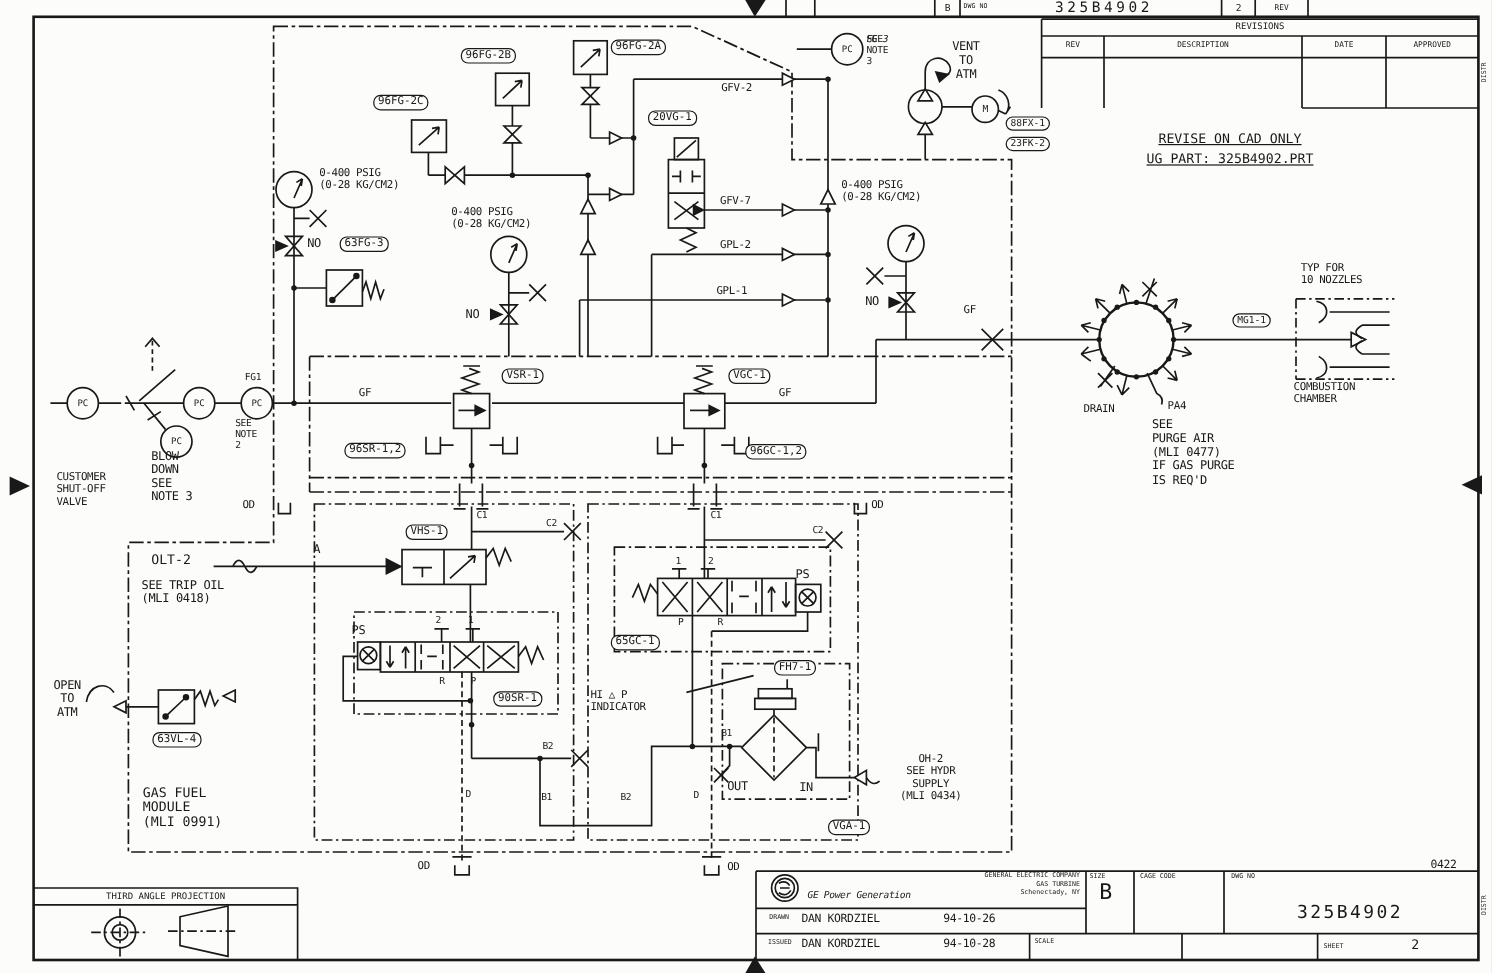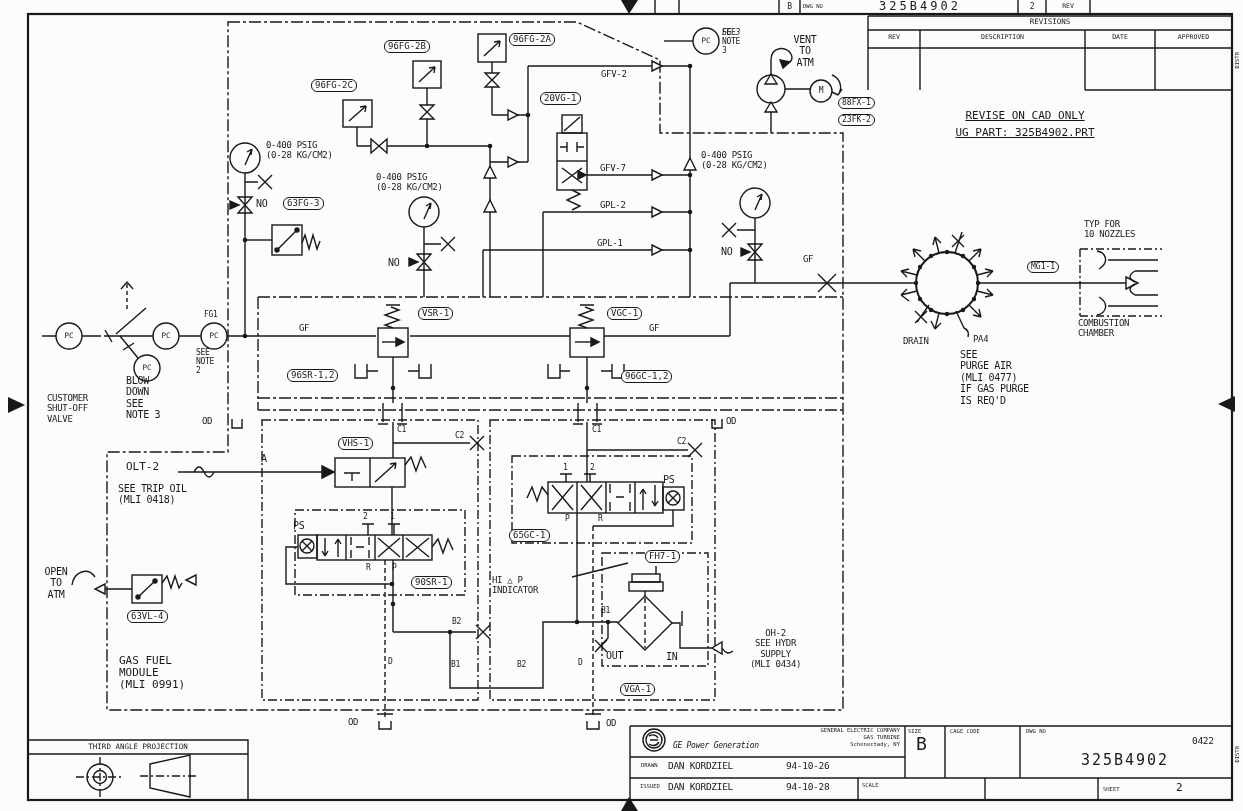--- a/index.html
+++ b/index.html
@@ -296,21 +296,21 @@
 <div class="tag s8" style="left:838px;top:97px;">88FX-1</div>
 <div class="tag s8" style="left:838px;top:114px;">23FK-2</div>
 <div class="tag" style="left:418px;top:307px;">VSR-1</div>
 <div class="tag" style="left:607px;top:307px;">VGC-1</div>
 <div class="tag" style="left:287px;top:369px;">96SR-1,2</div>
 <div class="tag" style="left:621px;top:370px;">96GC-1,2</div>
 <div class="tag" style="left:338px;top:437px;">VHS-1</div>
 <div class="tag" style="left:411px;top:576px;">90SR-1</div>
 <div class="tag" style="left:509px;top:529px;">65GC-1</div>
 <div class="tag" style="left:645px;top:550px;">FH7-1</div>
-<div class="tag" style="left:620px;top:683px;">VGA-1</div>
+<div class="tag" style="left:690px;top:683px;">VGA-1</div>
 <div class="tag" style="left:127px;top:610px;">63VL-4</div>
 <div class="tag s8" style="left:1027px;top:261px;">MG1-1</div>
 
 <div class="lb" style="left:266px;top:140px;">0-400 PSIG
 (0-28 KG/CM2)</div>
 <div class="lb" style="left:376px;top:172px;">0-400 PSIG
 (0-28 KG/CM2)</div>
 <div class="lb" style="left:701px;top:150px;">0-400 PSIG
 (0-28 KG/CM2)</div>
 <div class="lb s85" style="left:256px;top:198px;">NO</div>
@@ -409,21 +409,21 @@
 <div class="lb s5" style="left:641px;top:762px;">DRAWN</div>
 <div class="lb s95" style="left:668px;top:761px;">DAN KORDZIEL</div>
 <div class="lb s95" style="left:786px;top:761px;text-align:center;">94-10-26</div>
 <div class="lb s5" style="left:640px;top:783px;">ISSUED</div>
 <div class="lb s95" style="left:668px;top:782px;">DAN KORDZIEL</div>
 <div class="lb s95" style="left:786px;top:782px;">94-10-28</div>
 <div class="lb s5" style="left:908px;top:728px;">SIZE</div>
 <div class="lb s18" style="left:916px;top:734px;">B</div>
 <div class="lb s5" style="left:950px;top:728px;">CAGE CODE</div>
 <div class="lb s5" style="left:1026px;top:728px;">DWG NO</div>
-<div class="lb s95" style="left:1192px;top:736px;">0422</div>
+<div class="lb s95" style="left:1192px;top:716px;">0422</div>
 <div class="lb ctr s15" style="left:1050px;top:752px;width:150px;">325B4902</div>
 <div class="lb s5" style="left:862px;top:782px;">SCALE</div>
 <div class="lb s5" style="left:1103px;top:786px;">SHEET</div>
 <div class="lb s11" style="left:1176px;top:782px;">2</div>
 <div class="lb vert" style="left:1234px;top:52px;">DISTR</div>
 <div class="lb vert" style="left:1234px;top:746px;">DISTR</div>
 
 </div>
 
 </body></html>

